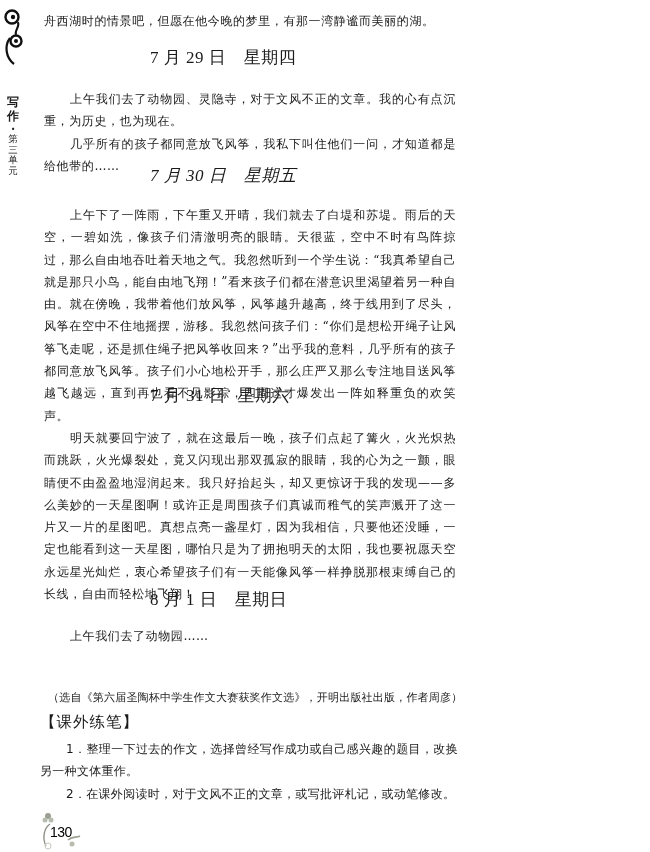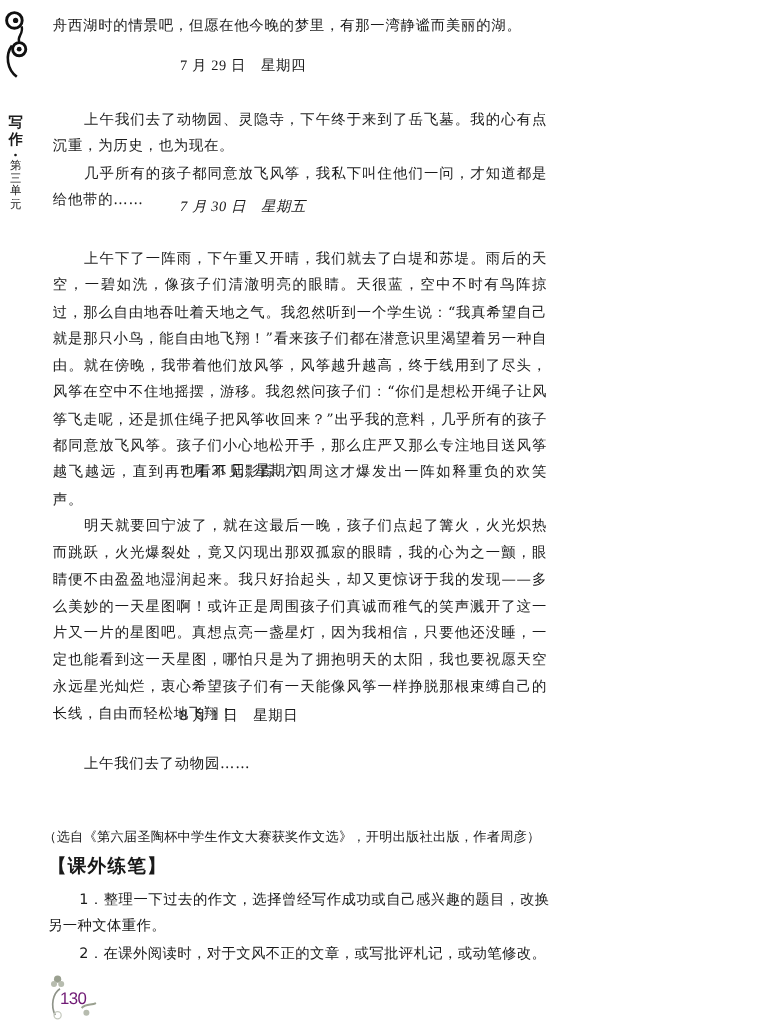--- a/index.html
+++ b/index.html
@@ -5,26 +5,26 @@
   html, body { margin: 0; padding: 0; background: #ffffff; }
   body { width: 650px; height: 852px; position: relative; overflow: hidden;
          font-family: "DejaVu Serif", "Liberation Serif", serif; color: #1a1a1a; }
   .ornament { position: absolute; left: 4px; top: 8px; width: 20px; height: 58px; }
   .side-label { position: absolute; left: 6px; top: 96px; width: 14px; text-align: center; line-height: 1; }
   .side-label .big { font-family: "DejaVu Sans", sans-serif; font-weight: bold; font-size: 12px; display: block; margin-bottom: 2px; }
   .side-label .dot { font-size: 12px; display: block; line-height: 10px; font-weight: bold; }
   .side-label .small { font-family: "DejaVu Sans", sans-serif; font-size: 9.5px; display: block; margin-bottom: 1px; }
   p { margin: 0; font-size: 12px; line-height: 22.3px; letter-spacing: 0.6px; text-align: justify; }
   p.indent { text-indent: 26px; }
-  .date { position: absolute; left: 150px; font-size: 12px; font-family: "Liberation Serif", "DejaVu Serif", serif; letter-spacing: 0.5px; white-space: pre; }
+  .date { position: absolute; left: 150px; font-size: 17px; font-family: "Liberation Serif", "DejaVu Serif", serif; letter-spacing: 0.5px; white-space: pre; }
   .block { position: absolute; left: 44px; width: 412px; }
   .source { font-size: 11px; letter-spacing: 0.2px; line-height: 16px; }
-  .ex-title { position: absolute; left: 40px; top: 712px; font-family: "DejaVu Sans", sans-serif; font-weight: bold; font-size: 15.5px; letter-spacing: 1px; }
+  .ex-title { position: absolute; left: 40px; top: 712px; font-family: "DejaVu Sans", sans-serif; font-weight: normal; font-size: 15.5px; letter-spacing: 1px; }
   .ex p { font-family: "DejaVu Sans", sans-serif; font-size: 12px; letter-spacing: 0.3px; }
-  .page-num { position: absolute; left: 50px; top: 824px; font-family: "Liberation Sans", sans-serif; font-size: 14px; color: #701a75; letter-spacing: -0.5px; }
+  .page-num { position: absolute; left: 50px; top: 824px; font-family: "Liberation Sans", sans-serif; font-size: 14px; color: #000000; letter-spacing: -0.5px; }
   .page-deco { position: absolute; left: 38px; top: 810px; width: 46px; height: 40px; }
 </style>
 </head>
 <body>
 
 <svg class="ornament" viewBox="0 0 20 58">
   <circle cx="8" cy="9" r="6.5" fill="none" stroke="#111" stroke-width="2.4"></circle>
   <circle cx="9" cy="9" r="2.2" fill="#111"></circle>
   <path d="M14 14 C 16 20, 10 22, 12 27" fill="none" stroke="#111" stroke-width="2"></path>
   <circle cx="12" cy="33" r="5.5" fill="none" stroke="#111" stroke-width="2.4"></circle>
@@ -41,40 +41,40 @@
   <span class="small">单</span>
   <span class="small">元</span>
 </div>
 
 <div class="block" style="top:10px;">
   <p>舟西湖时的情景吧，但愿在他今晚的梦里，有那一湾静谧而美丽的湖。</p>
 </div>
 
 <div class="date" style="top:46px;">7 月 29 日　星期四</div>
 <div class="block" style="top:88px;">
-  <p class="indent">上午我们去了动物园、灵隐寺，下午终于来到了岳飞墓。我的心有点沉重，为历史，也为现在。</p>
+  <p class="indent">上午我们去了动物园、灵隐寺，对于文风不正的文章。我的心有点沉重，为历史，也为现在。</p>
   <p class="indent">几乎所有的孩子都同意放飞风筝，我私下叫住他们一问，才知道都是给他带的……</p>
 </div>
 
 <div class="date" style="top:164px;font-style:italic;">7 月 30 日　星期五</div>
 <div class="block" style="top:204px;">
   <p class="indent">上午下了一阵雨，下午重又开晴，我们就去了白堤和苏堤。雨后的天空，一碧如洗，像孩子们清澈明亮的眼睛。天很蓝，空中不时有鸟阵掠过，那么自由地吞吐着天地之气。我忽然听到一个学生说：“我真希望自己就是那只小鸟，能自由地飞翔！”看来孩子们都在潜意识里渴望着另一种自由。就在傍晚，我带着他们放风筝，风筝越升越高，终于线用到了尽头，风筝在空中不住地摇摆，游移。我忽然问孩子们：“你们是想松开绳子让风筝飞走呢，还是抓住绳子把风筝收回来？”出乎我的意料，几乎所有的孩子都同意放飞风筝。孩子们小心地松开手，那么庄严又那么专注地目送风筝越飞越远，直到再也看不见影踪，四周这才爆发出一阵如释重负的欢笑声。</p>
 </div>
 
 <div class="date" style="top:384px;">7 月 31 日˙ 星期六</div>
 <div class="block" style="top:427px;">
   <p class="indent">明天就要回宁波了，就在这最后一晚，孩子们点起了篝火，火光炽热而跳跃，火光爆裂处，竟又闪现出那双孤寂的眼睛，我的心为之一颤，眼睛便不由盈盈地湿润起来。我只好抬起头，却又更惊讶于我的发现——多么美妙的一天星图啊！或许正是周围孩子们真诚而稚气的笑声溅开了这一片又一片的星图吧。真想点亮一盏星灯，因为我相信，只要他还没睡，一定也能看到这一天星图，哪怕只是为了拥抱明天的太阳，我也要祝愿天空永远星光灿烂，衷心希望孩子们有一天能像风筝一样挣脱那根束缚自己的长线，自由而轻松地飞翔！</p>
 </div>
 
 <div class="date" style="top:588px;">8 月 1 日　星期日</div>
 <div class="block" style="top:625px;">
   <p class="indent">上午我们去了动物园……</p>
 </div>
 
-<div class="block source" style="top:690px; left:36px; width:420px;">（选自《第六届圣陶杯中学生作文大赛获奖作文选》，开明出版社出版，作者周彦）</div>
+<div class="block source" style="top:690px; left:48px; width:420px;">（选自《第六届圣陶杯中学生作文大赛获奖作文选》，开明出版社出版，作者周彦）</div>
 
 <div class="ex-title">【课外练笔】</div>
 <div class="block ex" style="top:738px; left:40px; width:418px;">
   <p class="indent">1．整理一下过去的作文，选择曾经写作成功或自己感兴趣的题目，改换另一种文体重作。</p>
   <p class="indent">2．在课外阅读时，对于文风不正的文章，或写批评札记，或动笔修改。</p>
 </div>
 
 <svg class="page-deco" viewBox="0 0 46 40">
   <circle cx="10" cy="6" r="3" fill="#9aa090"></circle>
   <circle cx="7" cy="10" r="2.5" fill="#b7bcaf"></circle>

